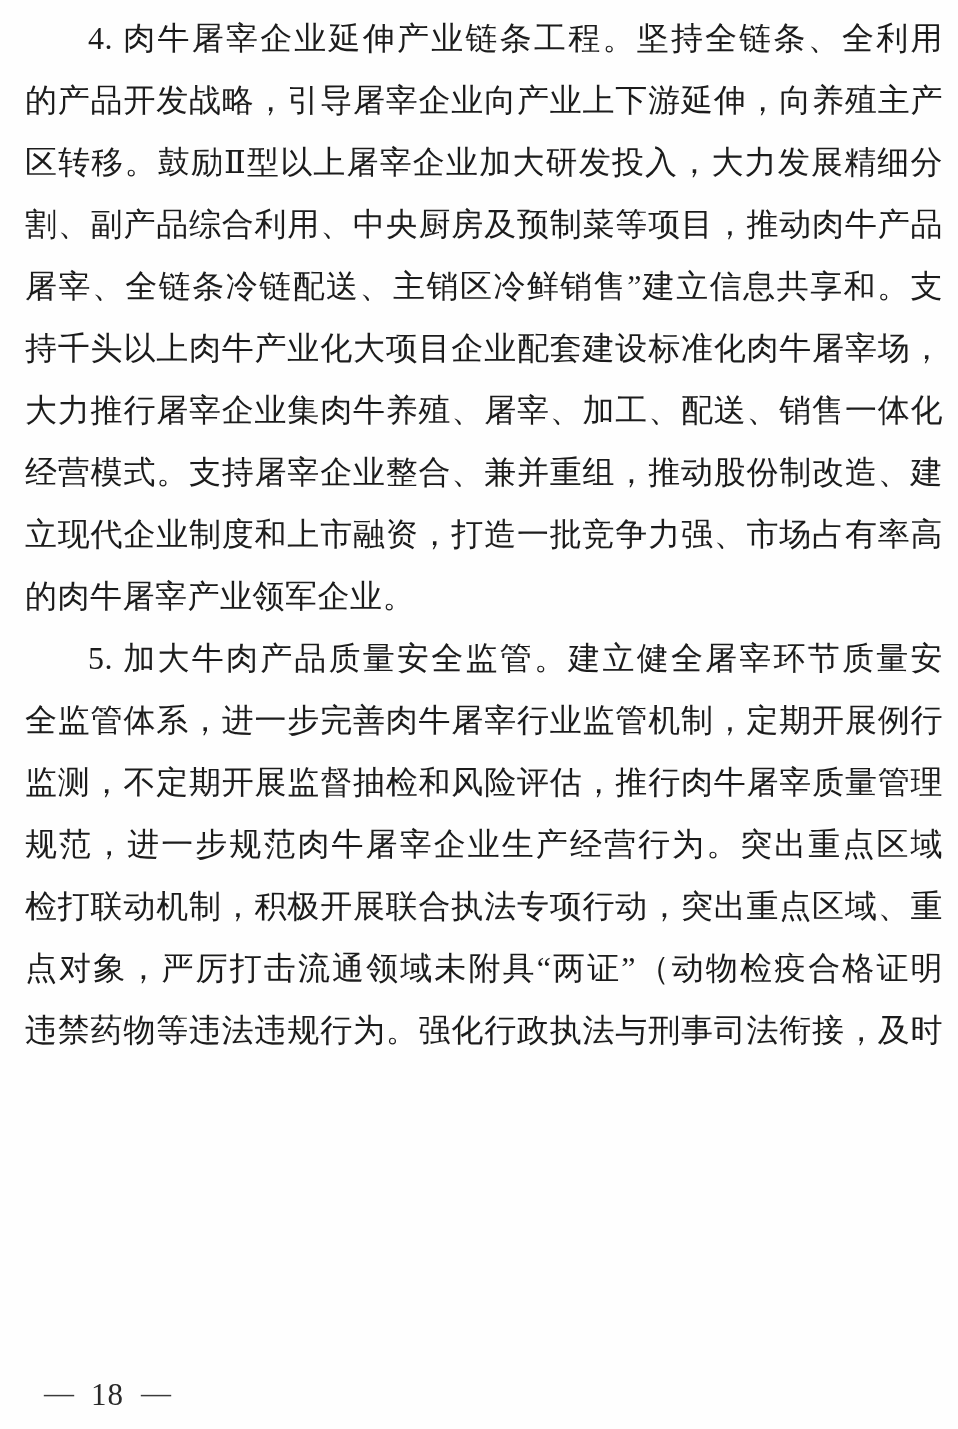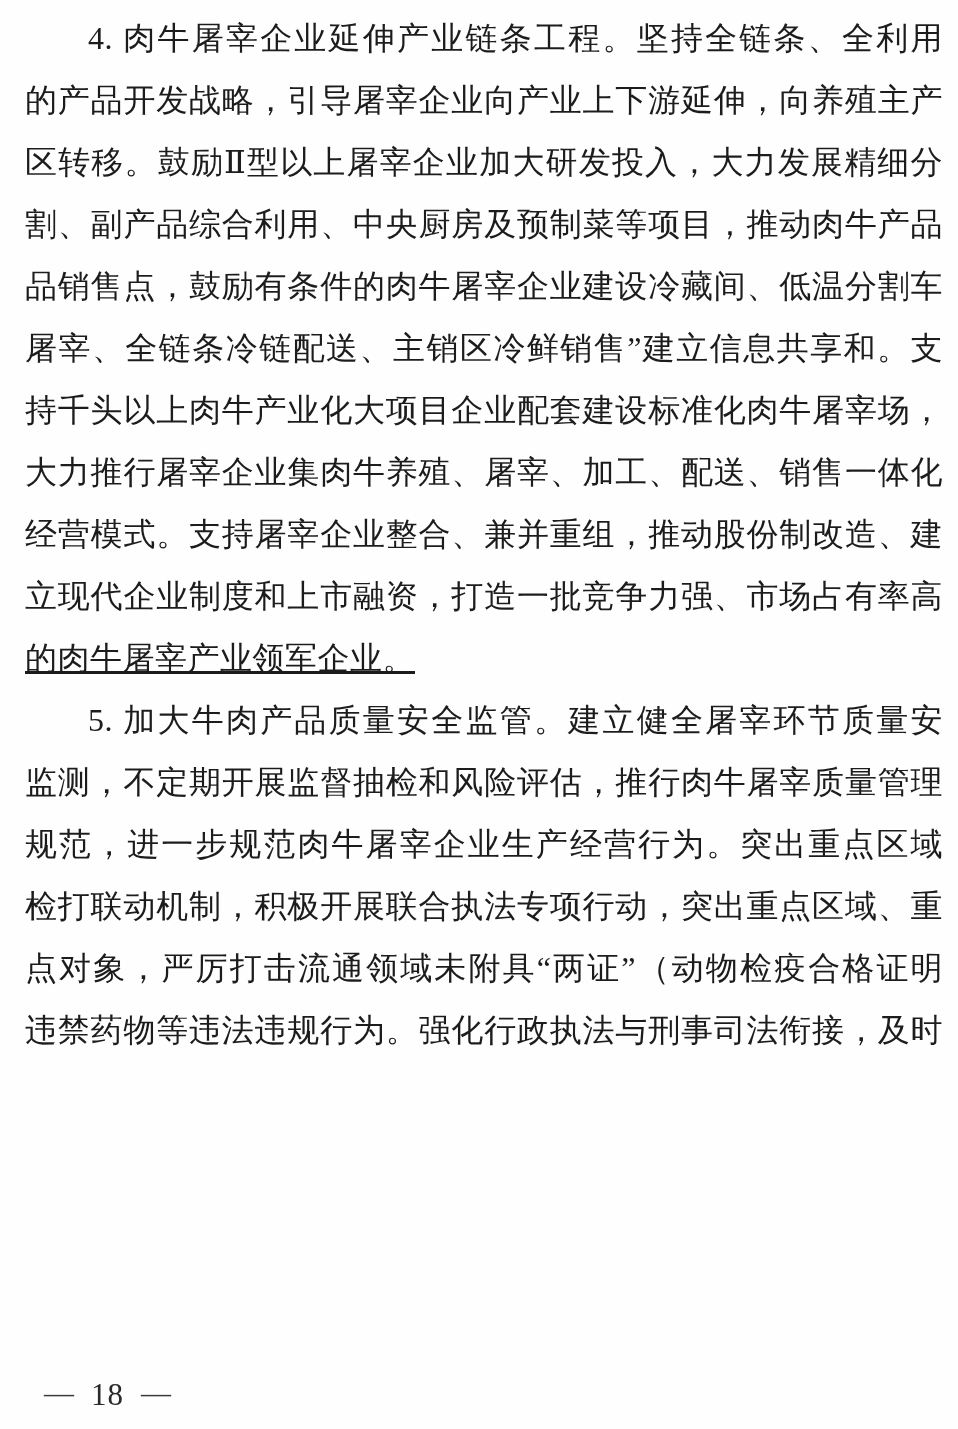--- a/index.html
+++ b/index.html
@@ -31,21 +31,20 @@
     text-align: justify;
     text-align-last: justify;
     text-justify: inter-character;
     overflow: hidden;
   }
   .line.indent {
     padding-left: 63px;
   }
   .line.para-end {
     text-align-last: left;
-    text-decoration: underline;
   }
   .footer {
     position: absolute;
     left: 44px;
     bottom: 16px;
     display: flex;
     align-items: center;
     gap: 17px;
     font-size: 31px;
     color: #2a2a2a;
@@ -63,28 +62,28 @@
 </style>
 </head>
 <body>
 
 <div class="page">
   <div class="doc-body" id="doc-body">
       <div class="line indent">4. 肉牛屠宰企业延伸产业链条工程。坚持全链条、全利用</div>
       <div class="line">的产品开发战略，引导屠宰企业向产业上下游延伸，向养殖主产</div>
       <div class="line">区转移。鼓励Ⅱ型以上屠宰企业加大研发投入，大力发展精细分</div>
       <div class="line">割、副产品综合利用、中央厨房及预制菜等项目，推动肉牛产品</div>
-      <div class="line">品销售点，鼓励有条件的肉牛屠宰企业建设冷藏间、低温分割车</div>
       <div class="line">屠宰、全链条冷链配送、主销区冷鲜销售”建立信息共享和。支</div>
       <div class="line">持千头以上肉牛产业化大项目企业配套建设标准化肉牛屠宰场，</div>
       <div class="line">大力推行屠宰企业集肉牛养殖、屠宰、加工、配送、销售一体化</div>
       <div class="line">经营模式。支持屠宰企业整合、兼并重组，推动股份制改造、建</div>
       <div class="line">立现代企业制度和上市融资，打造一批竞争力强、市场占有率高</div>
       <div class="line para-end">的肉牛屠宰产业领军企业。</div>
       <div class="line indent">5. 加大牛肉产品质量安全监管。建立健全屠宰环节质量安</div>
+      <div class="line">全监管体系，进一步完善肉牛屠宰行业监管机制，定期开展例行</div>
       <div class="line">监测，不定期开展监督抽检和风险评估，推行肉牛屠宰质量管理</div>
       <div class="line">规范，进一步规范肉牛屠宰企业生产经营行为。突出重点区域</div>
       <div class="line">检打联动机制，积极开展联合执法专项行动，突出重点区域、重</div>
       <div class="line">点对象，严厉打击流通领域未附具“两证”（动物检疫合格证明</div>
       <div class="line">违禁药物等违法违规行为。强化行政执法与刑事司法衔接，及时</div>
     </div>
   <div class="footer">
     <span class="dash">—</span>
     <span class="num">18</span>
     <span class="dash">—</span>

